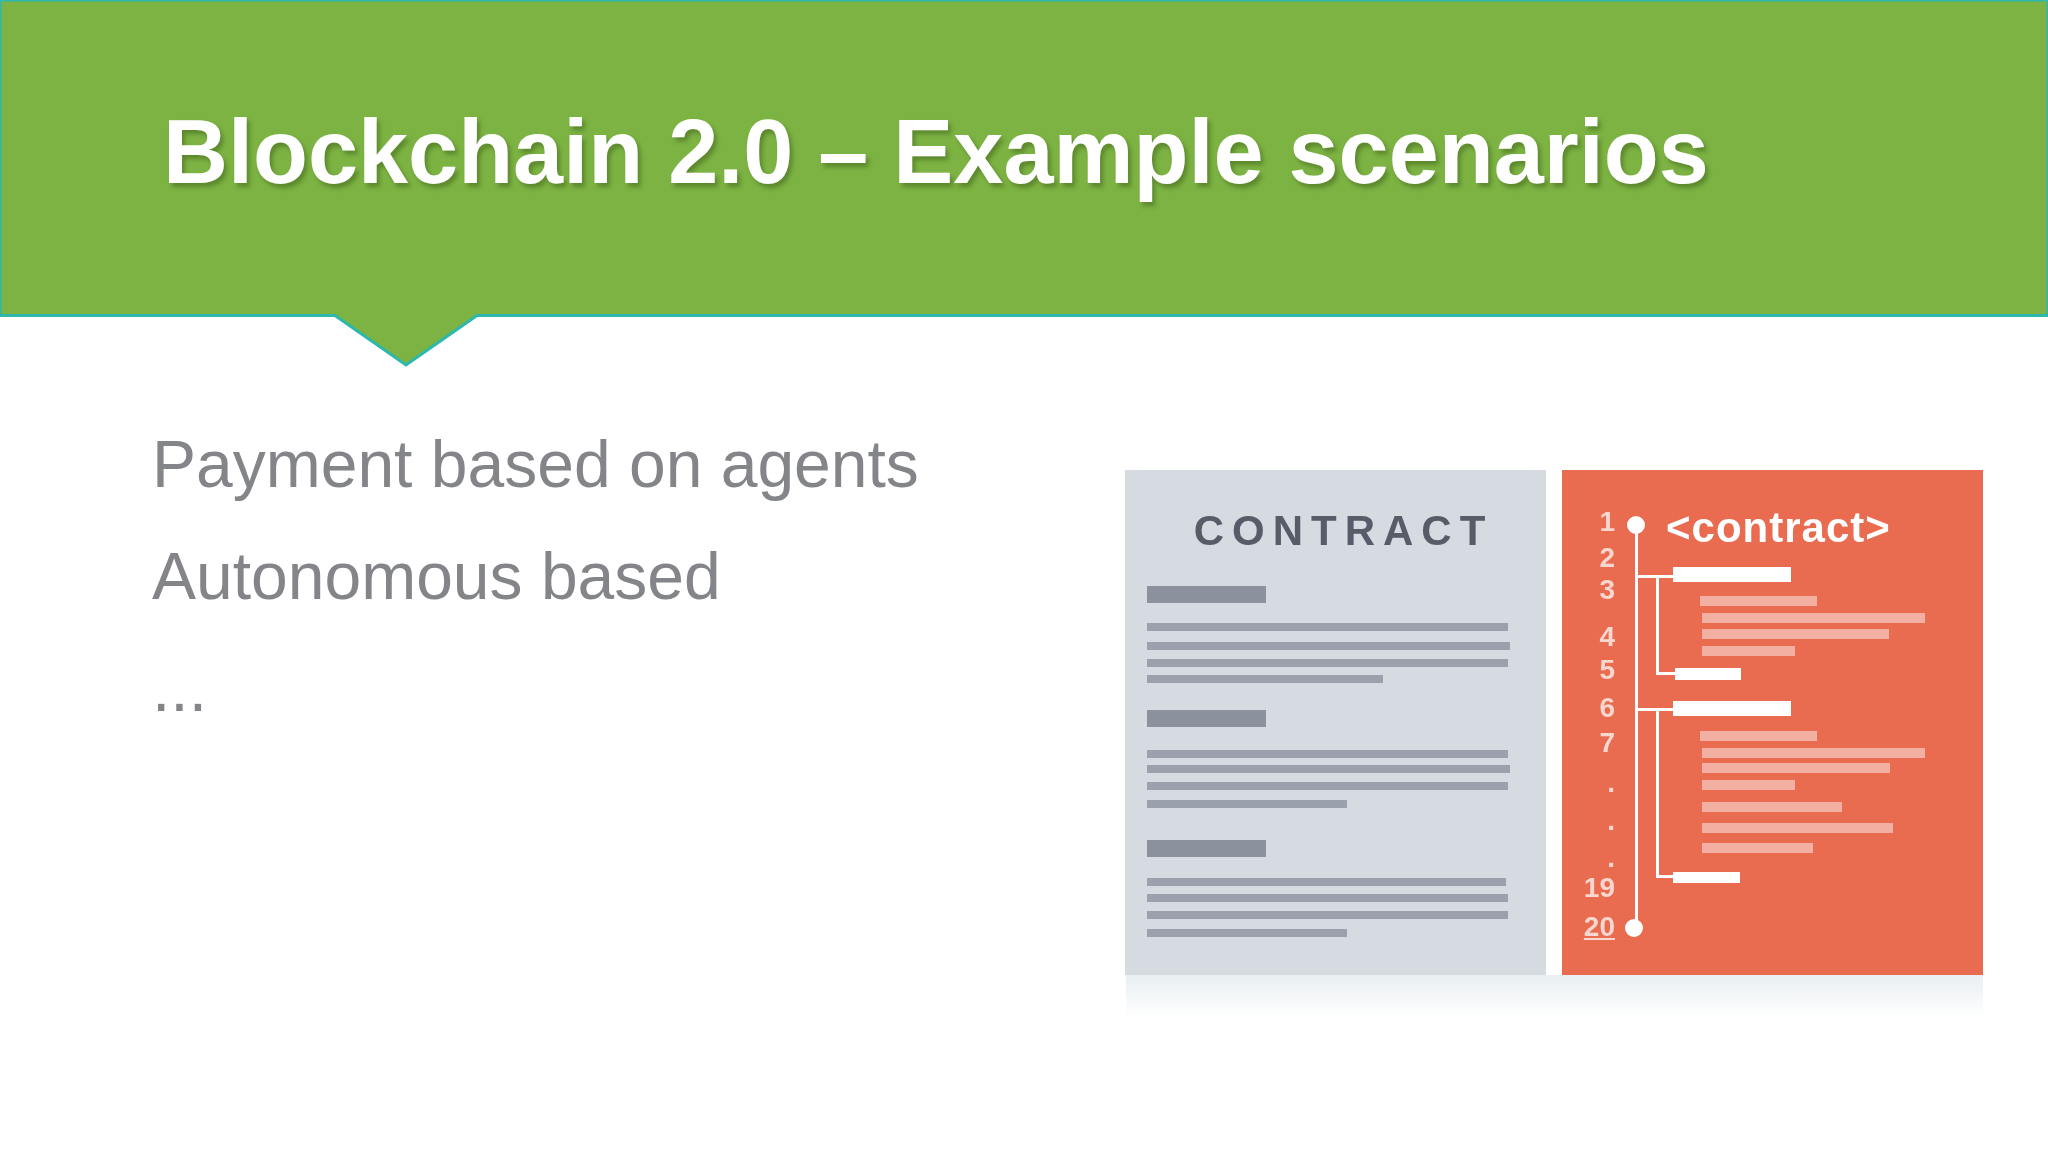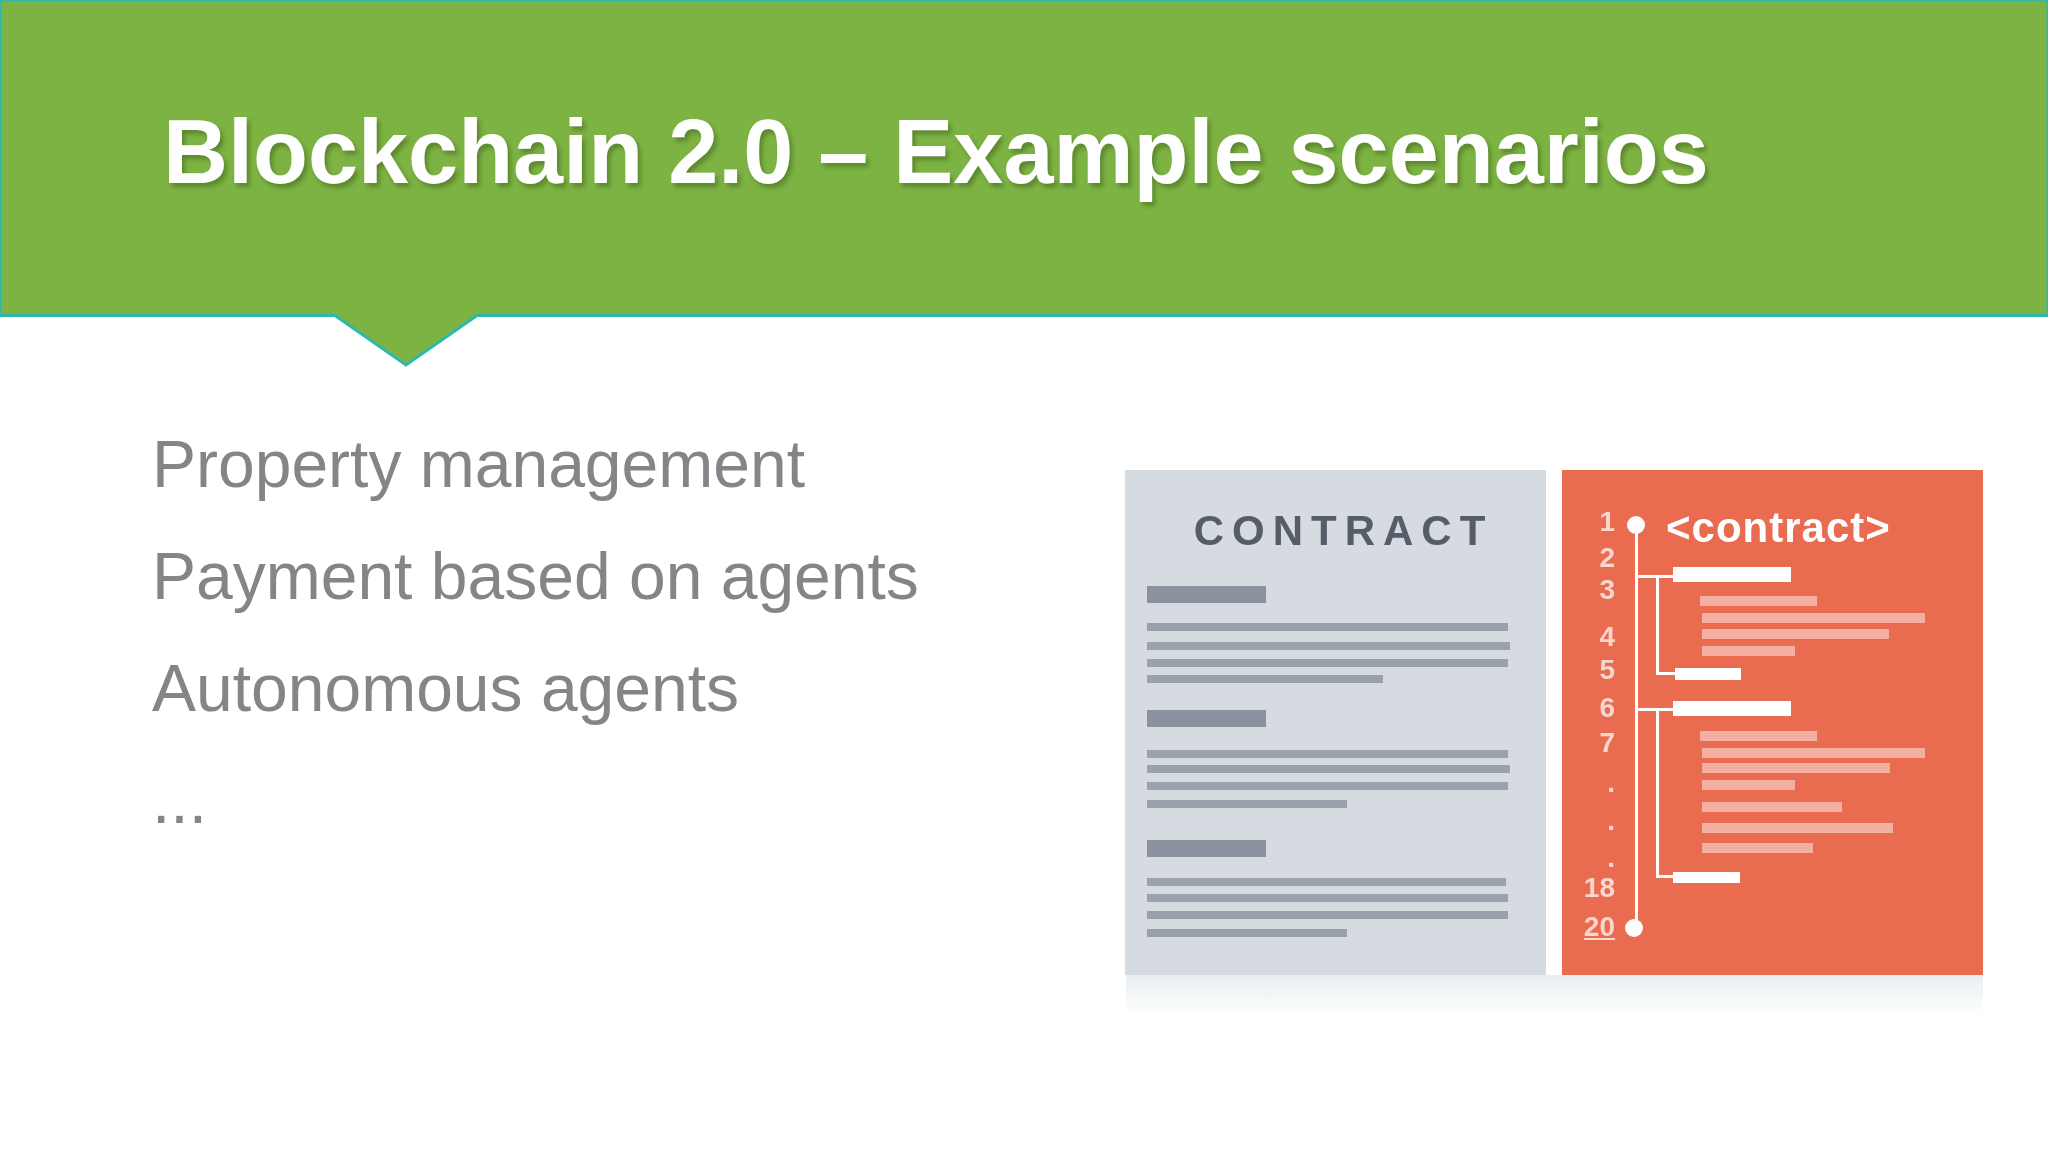--- a/index.html
+++ b/index.html
@@ -66,23 +66,22 @@
 
 <div class="slide">
 
   <svg class="banner-svg" width="2048" height="372" viewBox="0 0 2048 372" aria-hidden="true">
     <path d="M0,0 H2048 V315.5 H477 L406,365 L335,315.5 H0 Z" fill="#7cb343" stroke="#2db8ad" stroke-width="3"></path>
   </svg>
 
   <h1 class="slide-title">Blockchain 2.0 – Example scenarios</h1>
 
   <div class="bullet-list">
-      <div class="bullet-item">Property management</div>
       <div class="bullet-item">Payment based on agents</div>
-      <div class="bullet-item">Autonomous agents</div>
+      <div class="bullet-item">Autonomous based</div>
       <div class="bullet-item">...</div>
     </div>
 
   <div class="doc-panel">
     <div class="doc-title">CONTRACT</div>
     <div class="doc-body">
         <div class="doc-heading-bar" style="top: 116px; width: 119px; height: 17px;"></div>
         <div class="doc-text-line" style="top: 153px; width: 361px;"></div>
         <div class="doc-text-line" style="top: 172px; width: 363px;"></div>
         <div class="doc-text-line" style="top: 189px; width: 361px;"></div>
@@ -105,21 +104,21 @@
   <div class="code-line-number" style="top: 35px;">1</div>
       <div class="code-line-number" style="top: 71px;">2</div>
       <div class="code-line-number" style="top: 103px;">3</div>
       <div class="code-line-number" style="top: 150px;">4</div>
       <div class="code-line-number" style="top: 183px;">5</div>
       <div class="code-line-number" style="top: 221px;">6</div>
       <div class="code-line-number" style="top: 256px;">7</div>
       <div class="code-line-number" style="top: 296px;">.</div>
       <div class="code-line-number" style="top: 334px;">.</div>
       <div class="code-line-number" style="top: 371px;">.</div>
-      <div class="code-line-number" style="top: 401px;">18</div>
+      <div class="code-line-number" style="top: 401px;">19</div>
       <div class="code-line-number" style="top: 440px; text-decoration: underline;">20</div>
       <div class="code-line" style="left: 73px; top: 55px; width: 3px; height: 403px;"></div>
       <div class="code-line" style="left: 94px; top: 105px; width: 2.5px; height: 99px;"></div>
       <div class="code-line" style="left: 73px; top: 105px; width: 40px; height: 2.5px;"></div>
       <div class="code-line" style="left: 94px; top: 202px; width: 20px; height: 2.5px;"></div>
       <div class="code-line" style="left: 94px; top: 238px; width: 2.5px; height: 169px;"></div>
       <div class="code-line" style="left: 73px; top: 238px; width: 40px; height: 2.5px;"></div>
       <div class="code-line" style="left: 94px; top: 405px; width: 19px; height: 2.5px;"></div>
       <div class="code-anchor" style="left: 65px; top: 46px;"></div>
       <div class="code-anchor" style="left: 63px; top: 449px;"></div>

